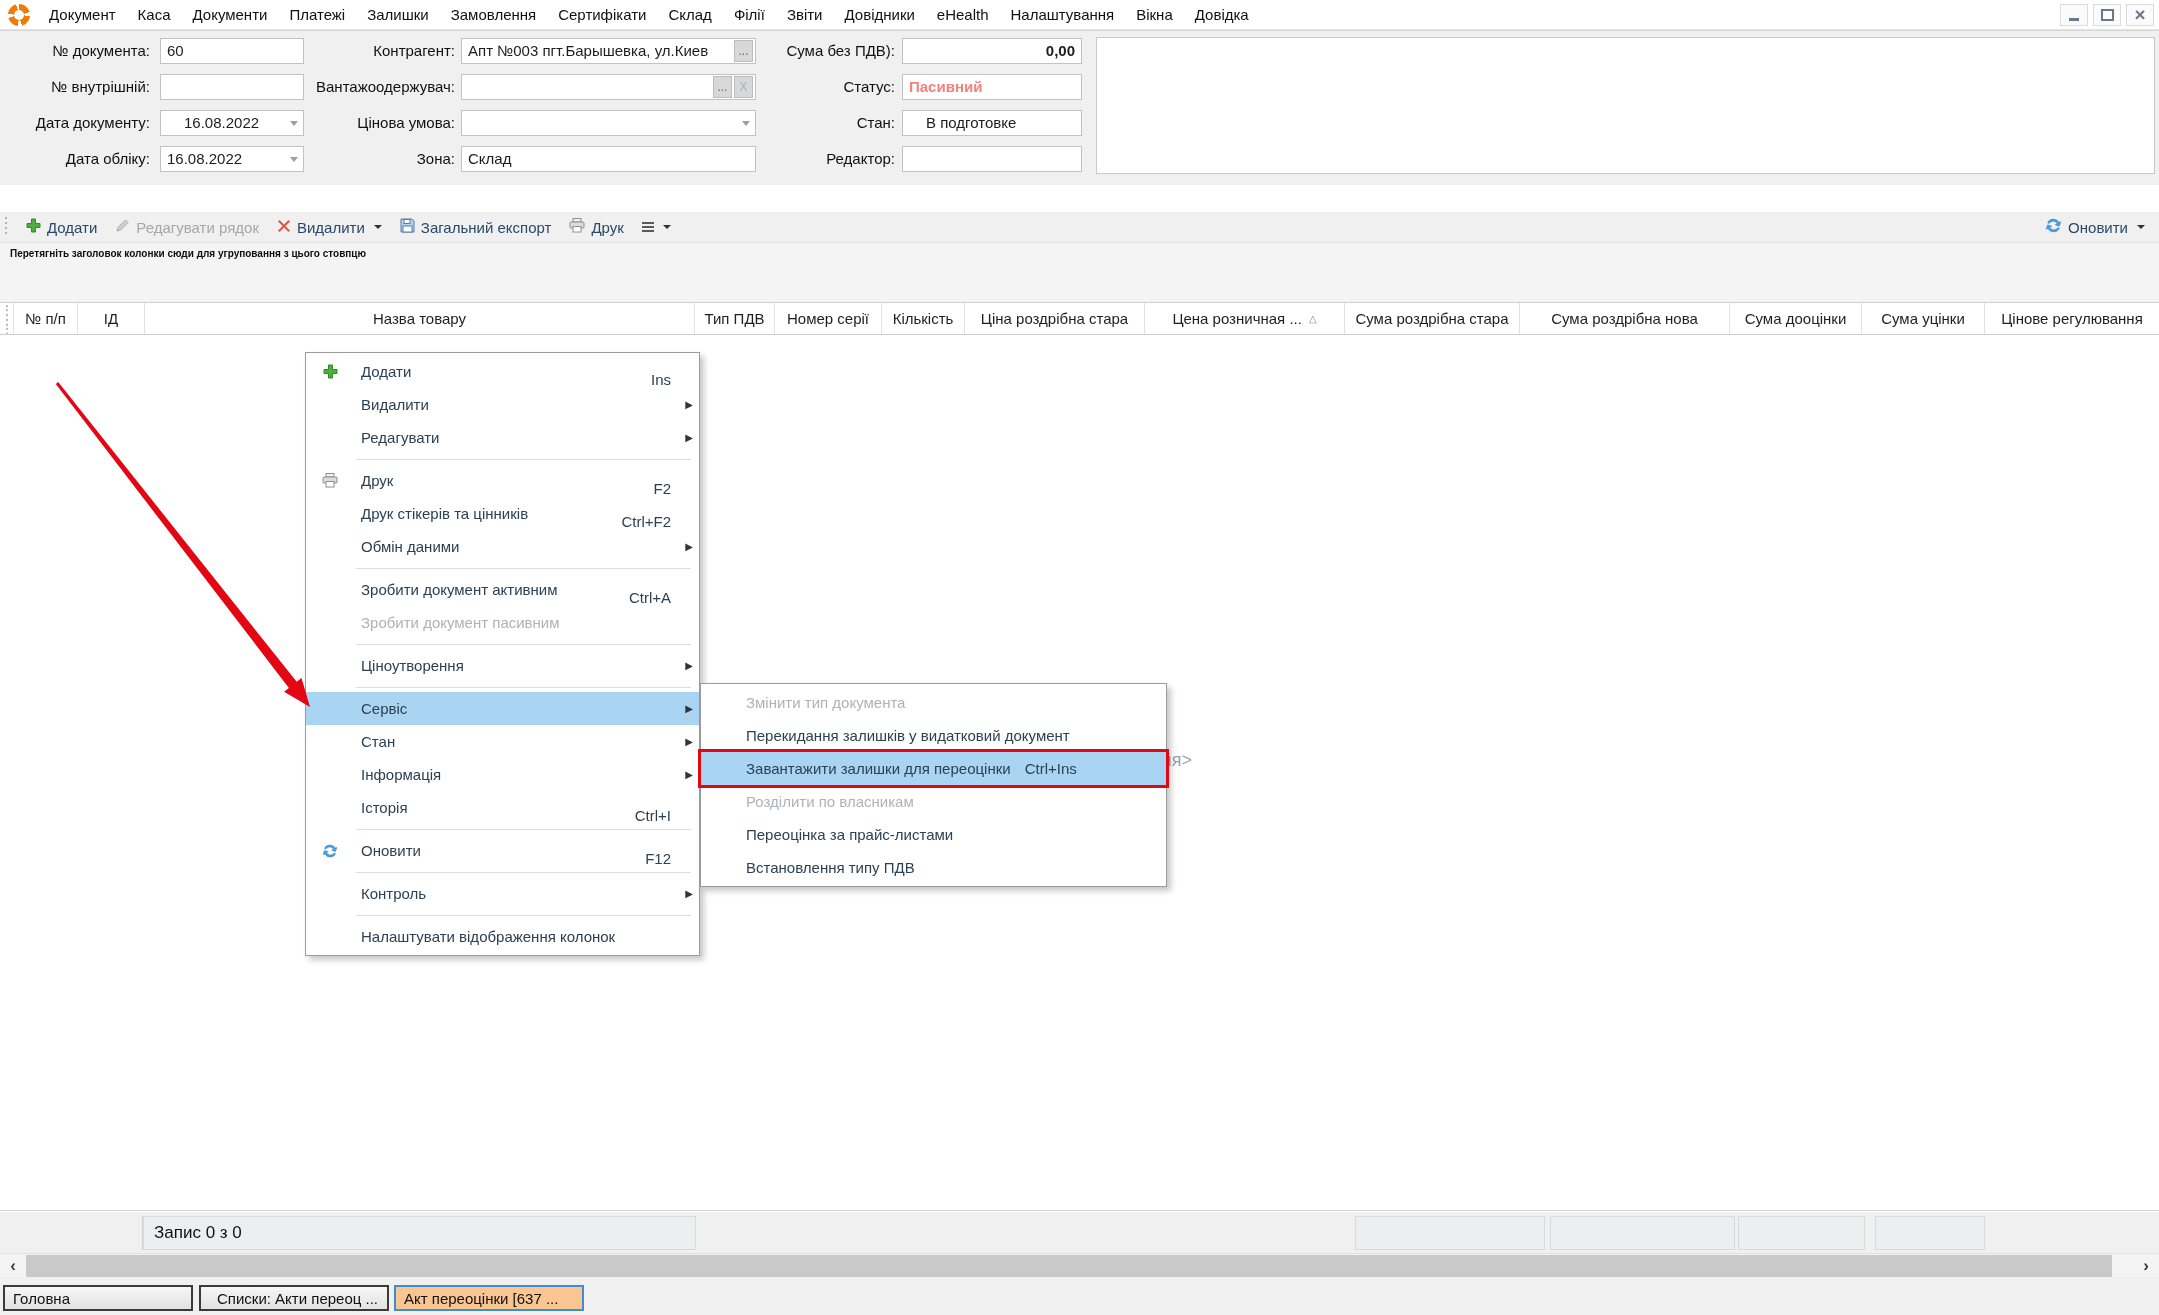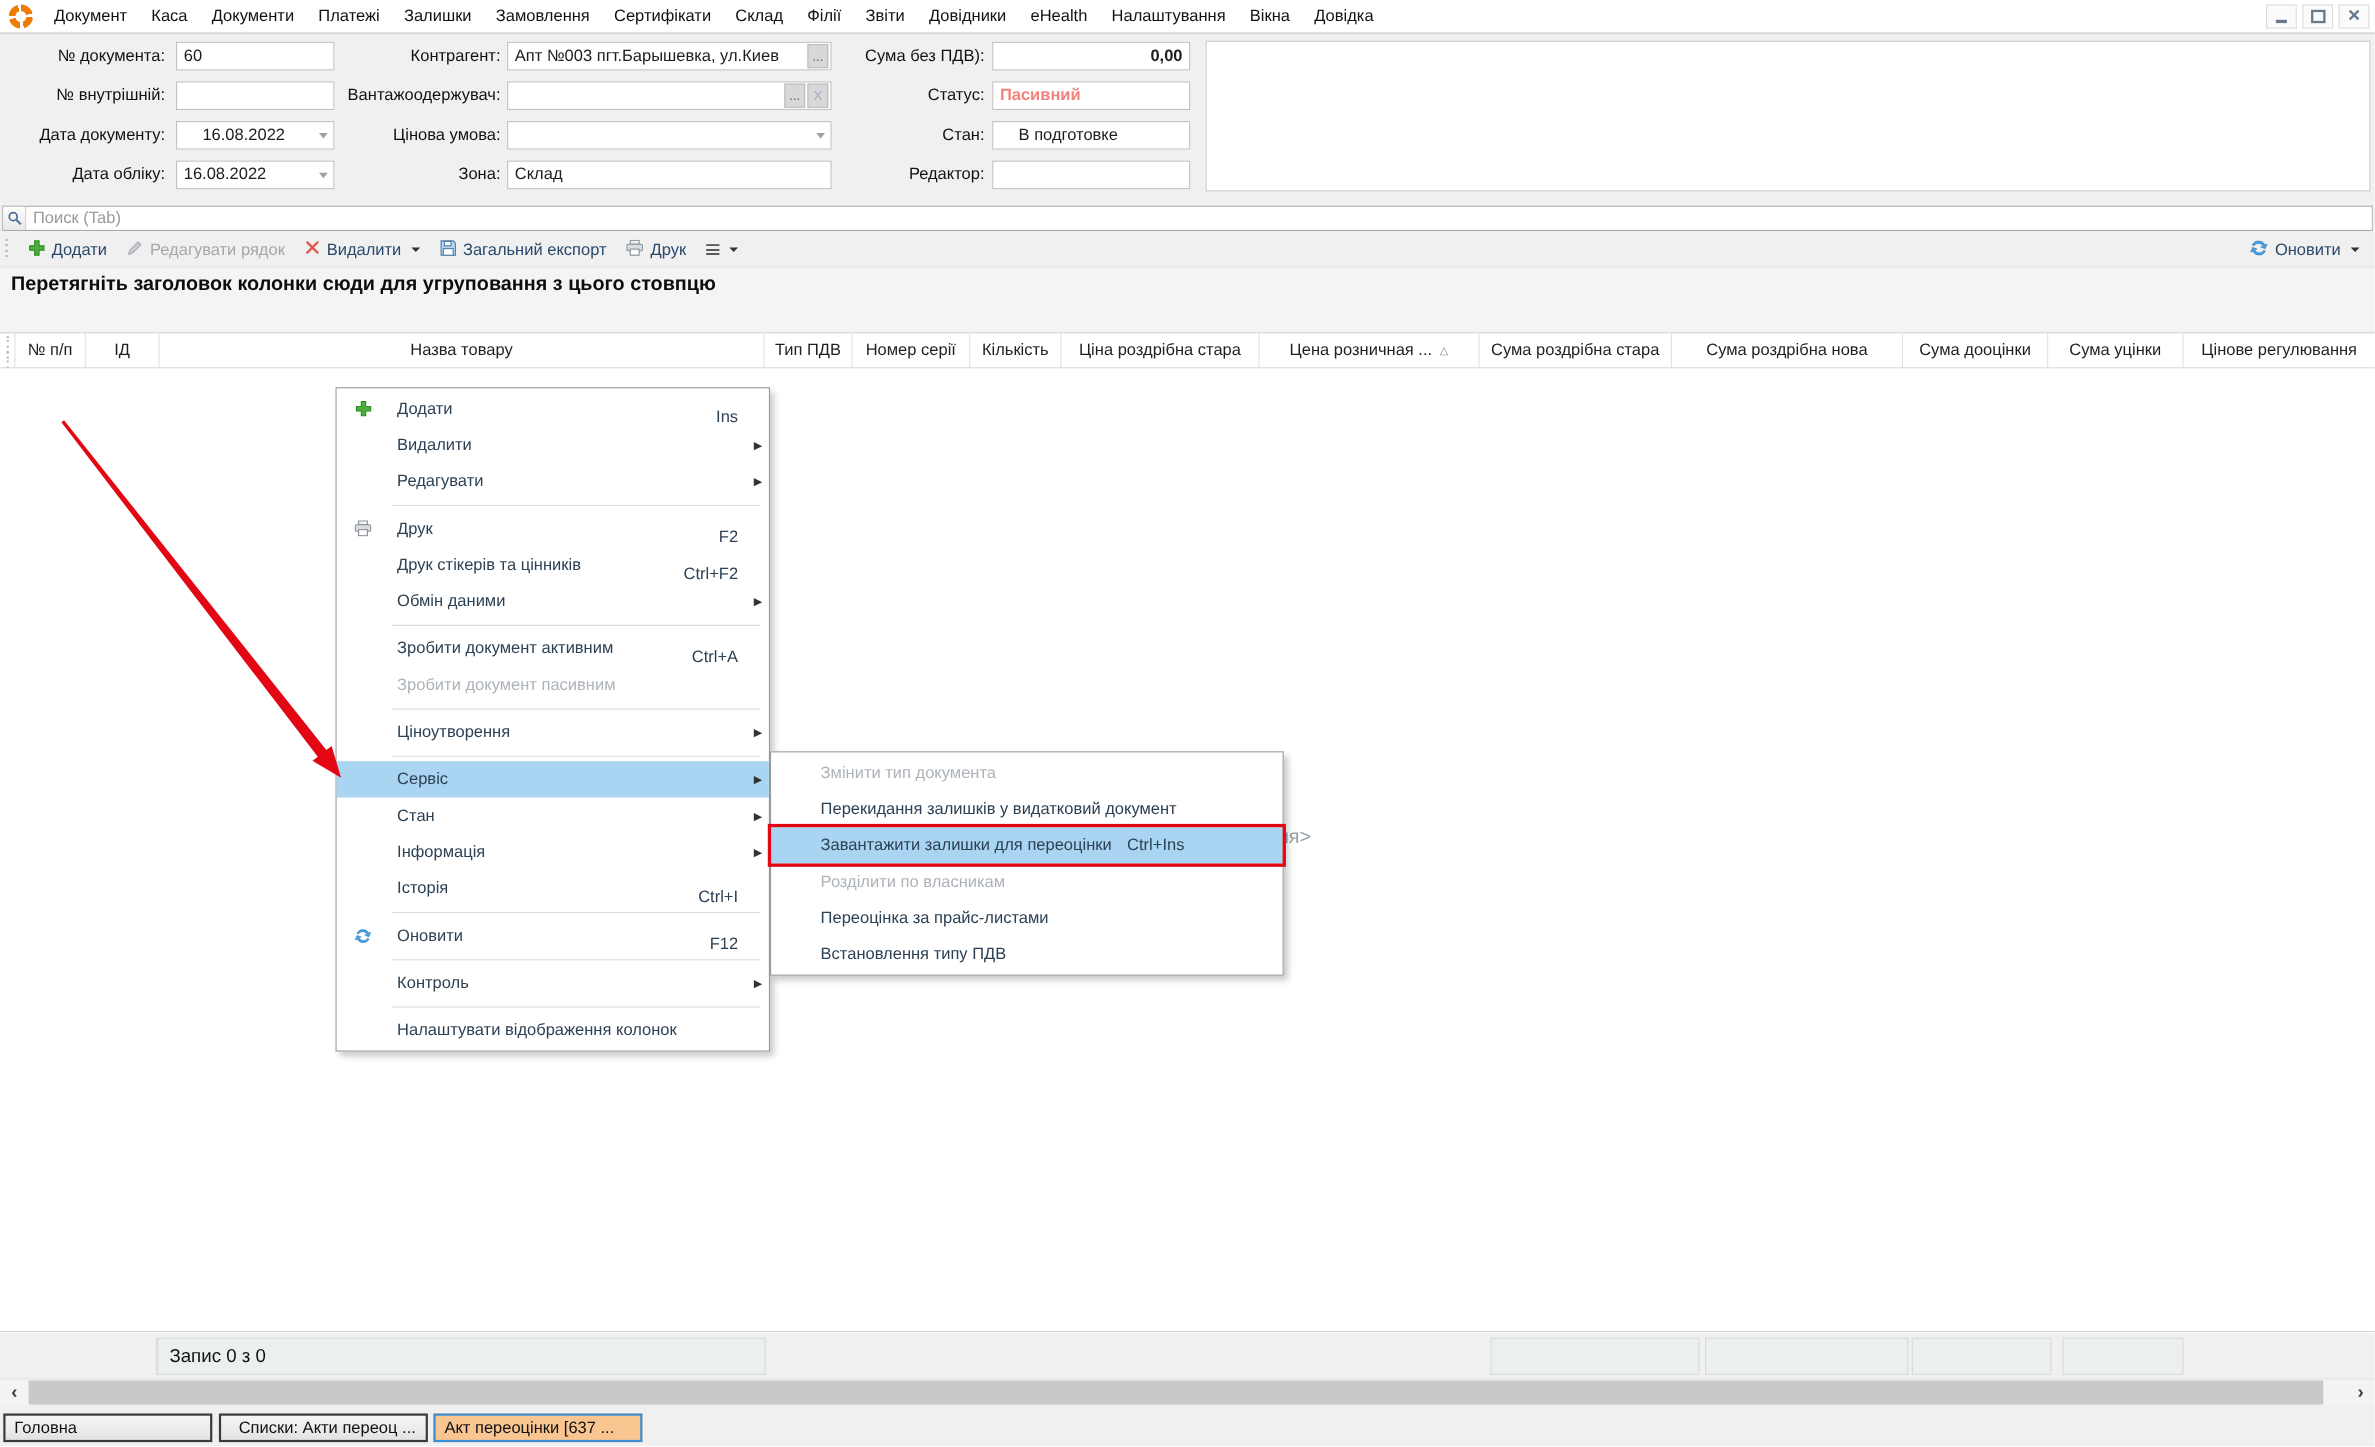--- a/index.html
+++ b/index.html
@@ -57,21 +57,21 @@
   .grip { width:5px; height:20px; margin:0 7px 0 5px;
           background:repeating-linear-gradient(to bottom,#b4b4b4 0 2px, transparent 2px 5px); background-size:2px 100%; background-repeat:repeat-y; }
   .tb-item { display:inline-flex; align-items:center; gap:6px; padding:0 9px; height:26px; color:#29486b; cursor:default; white-space:nowrap; }
   .tb-item.disabled { color:#a7a7a7; }
   .caret-down { width:0; height:0; border-left:4px solid transparent; border-right:4px solid transparent; border-top:4px solid #333; margin-left:3px; }
   .list-glyph { width:12px; height:10px; background:repeating-linear-gradient(to bottom,#5a5a5a 0 2px, transparent 2px 4px); }
   .tb-right { margin-left:auto; padding-right:14px; color:#29486b; }
 
   
   .group-band { position:absolute; left:0; top:242px; width:2159px; height:60px; background:#f4f4f4; border-top:1px solid #e0e0e0; }
-  .group-band .gtext { padding:5px 0 0 10px; font-weight:bold; font-size:18px; color:#0d0d0d; }
+  .group-band .gtext { padding:5px 0 0 10px; font-weight:bold; font-size:10px; color:#0d0d0d; }
 
   
   .grid-header { position:absolute; left:0; top:302px; width:2159px; height:33px; background:#fff;
                  border-top:1px solid #cfcfcf; border-bottom:1px solid #cfcfcf; display:flex; }
   .hcell { height:100%; display:flex; align-items:center; justify-content:center; border-right:1px solid #e2e2e2;
            white-space:nowrap; overflow:hidden; color:#1f1f1f; cursor:default; }
   .hgrip { width:14px; border-right:1px solid #e2e2e2; background:repeating-linear-gradient(to bottom,#b8b8b8 0 2px, transparent 2px 5px);
            background-size:2px 60%; background-repeat:repeat-y; background-position:6px center; }
   .sort-glyph { font-size:10px; color:#8a8a8a; margin-left:7px; }
 
@@ -223,31 +223,20 @@
       </div>
 
     <div class="flabel lc3 r4">Редактор:</div>
     <div class="fbox ic3 r4">
         <div class="fval"></div>
       </div>
 
     <div class="memo-box"></div>
   </div>
 
-  <div class="search-row">
-    <div class="search-box">
-      <span class="search-btn">
-        <svg width="13" height="13" viewBox="0 0 13 13">
-            <circle cx="5" cy="5" r="3.6" fill="none" stroke="#4a6f94" stroke-width="1.6"></circle>
-            <line x1="7.8" y1="7.8" x2="12" y2="12" stroke="#4a6f94" stroke-width="1.8"></line>
-          </svg>
-      </span>
-      <input class="search-input" type="text" placeholder="Поиск (Tab)" style="">
-    </div>
-  </div>
 
   <div class="toolbar">
     <span class="grip"></span>
     <span class="tb-item">
       <span><svg width="15" height="15" viewBox="0 0 15 15">
             <path d="M5.5 1h4v4.5H14v4H9.5V14h-4V9.5H1v-4h4.5z" fill="#4caf3c" stroke="#2f8a28"></path>
           </svg></span>
       <span>Додати</span>
     </span>
     <span class="tb-item disabled">

